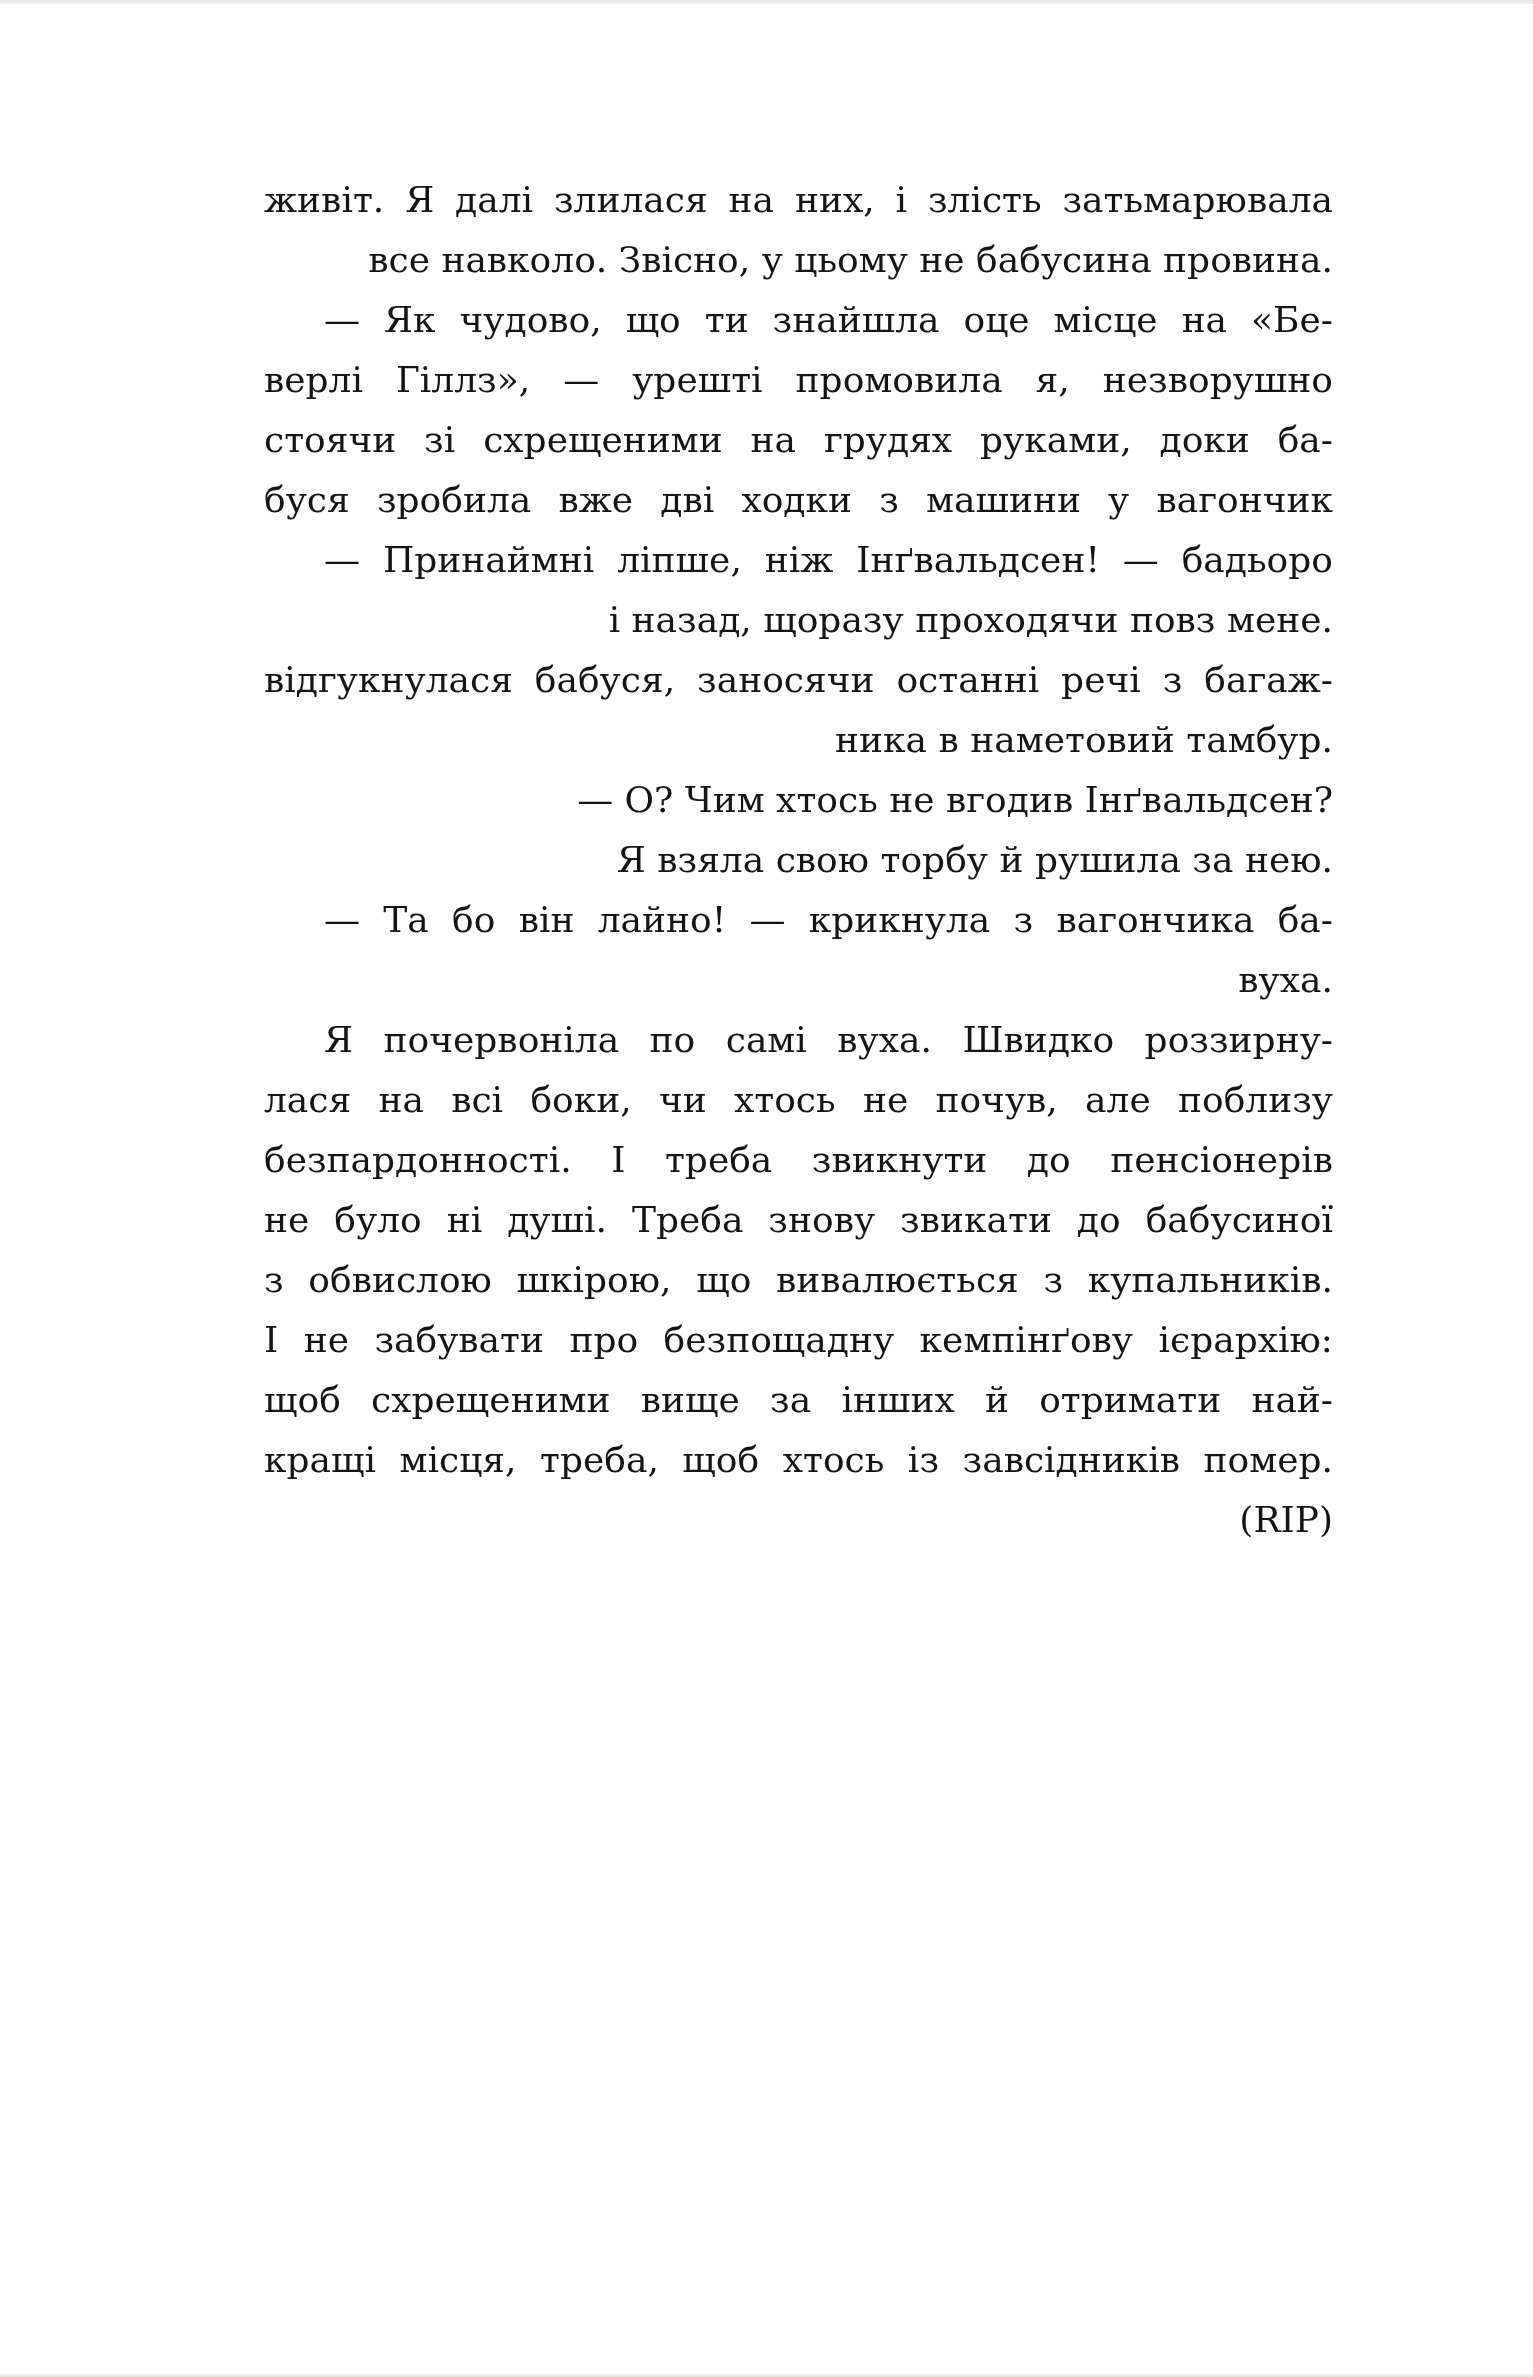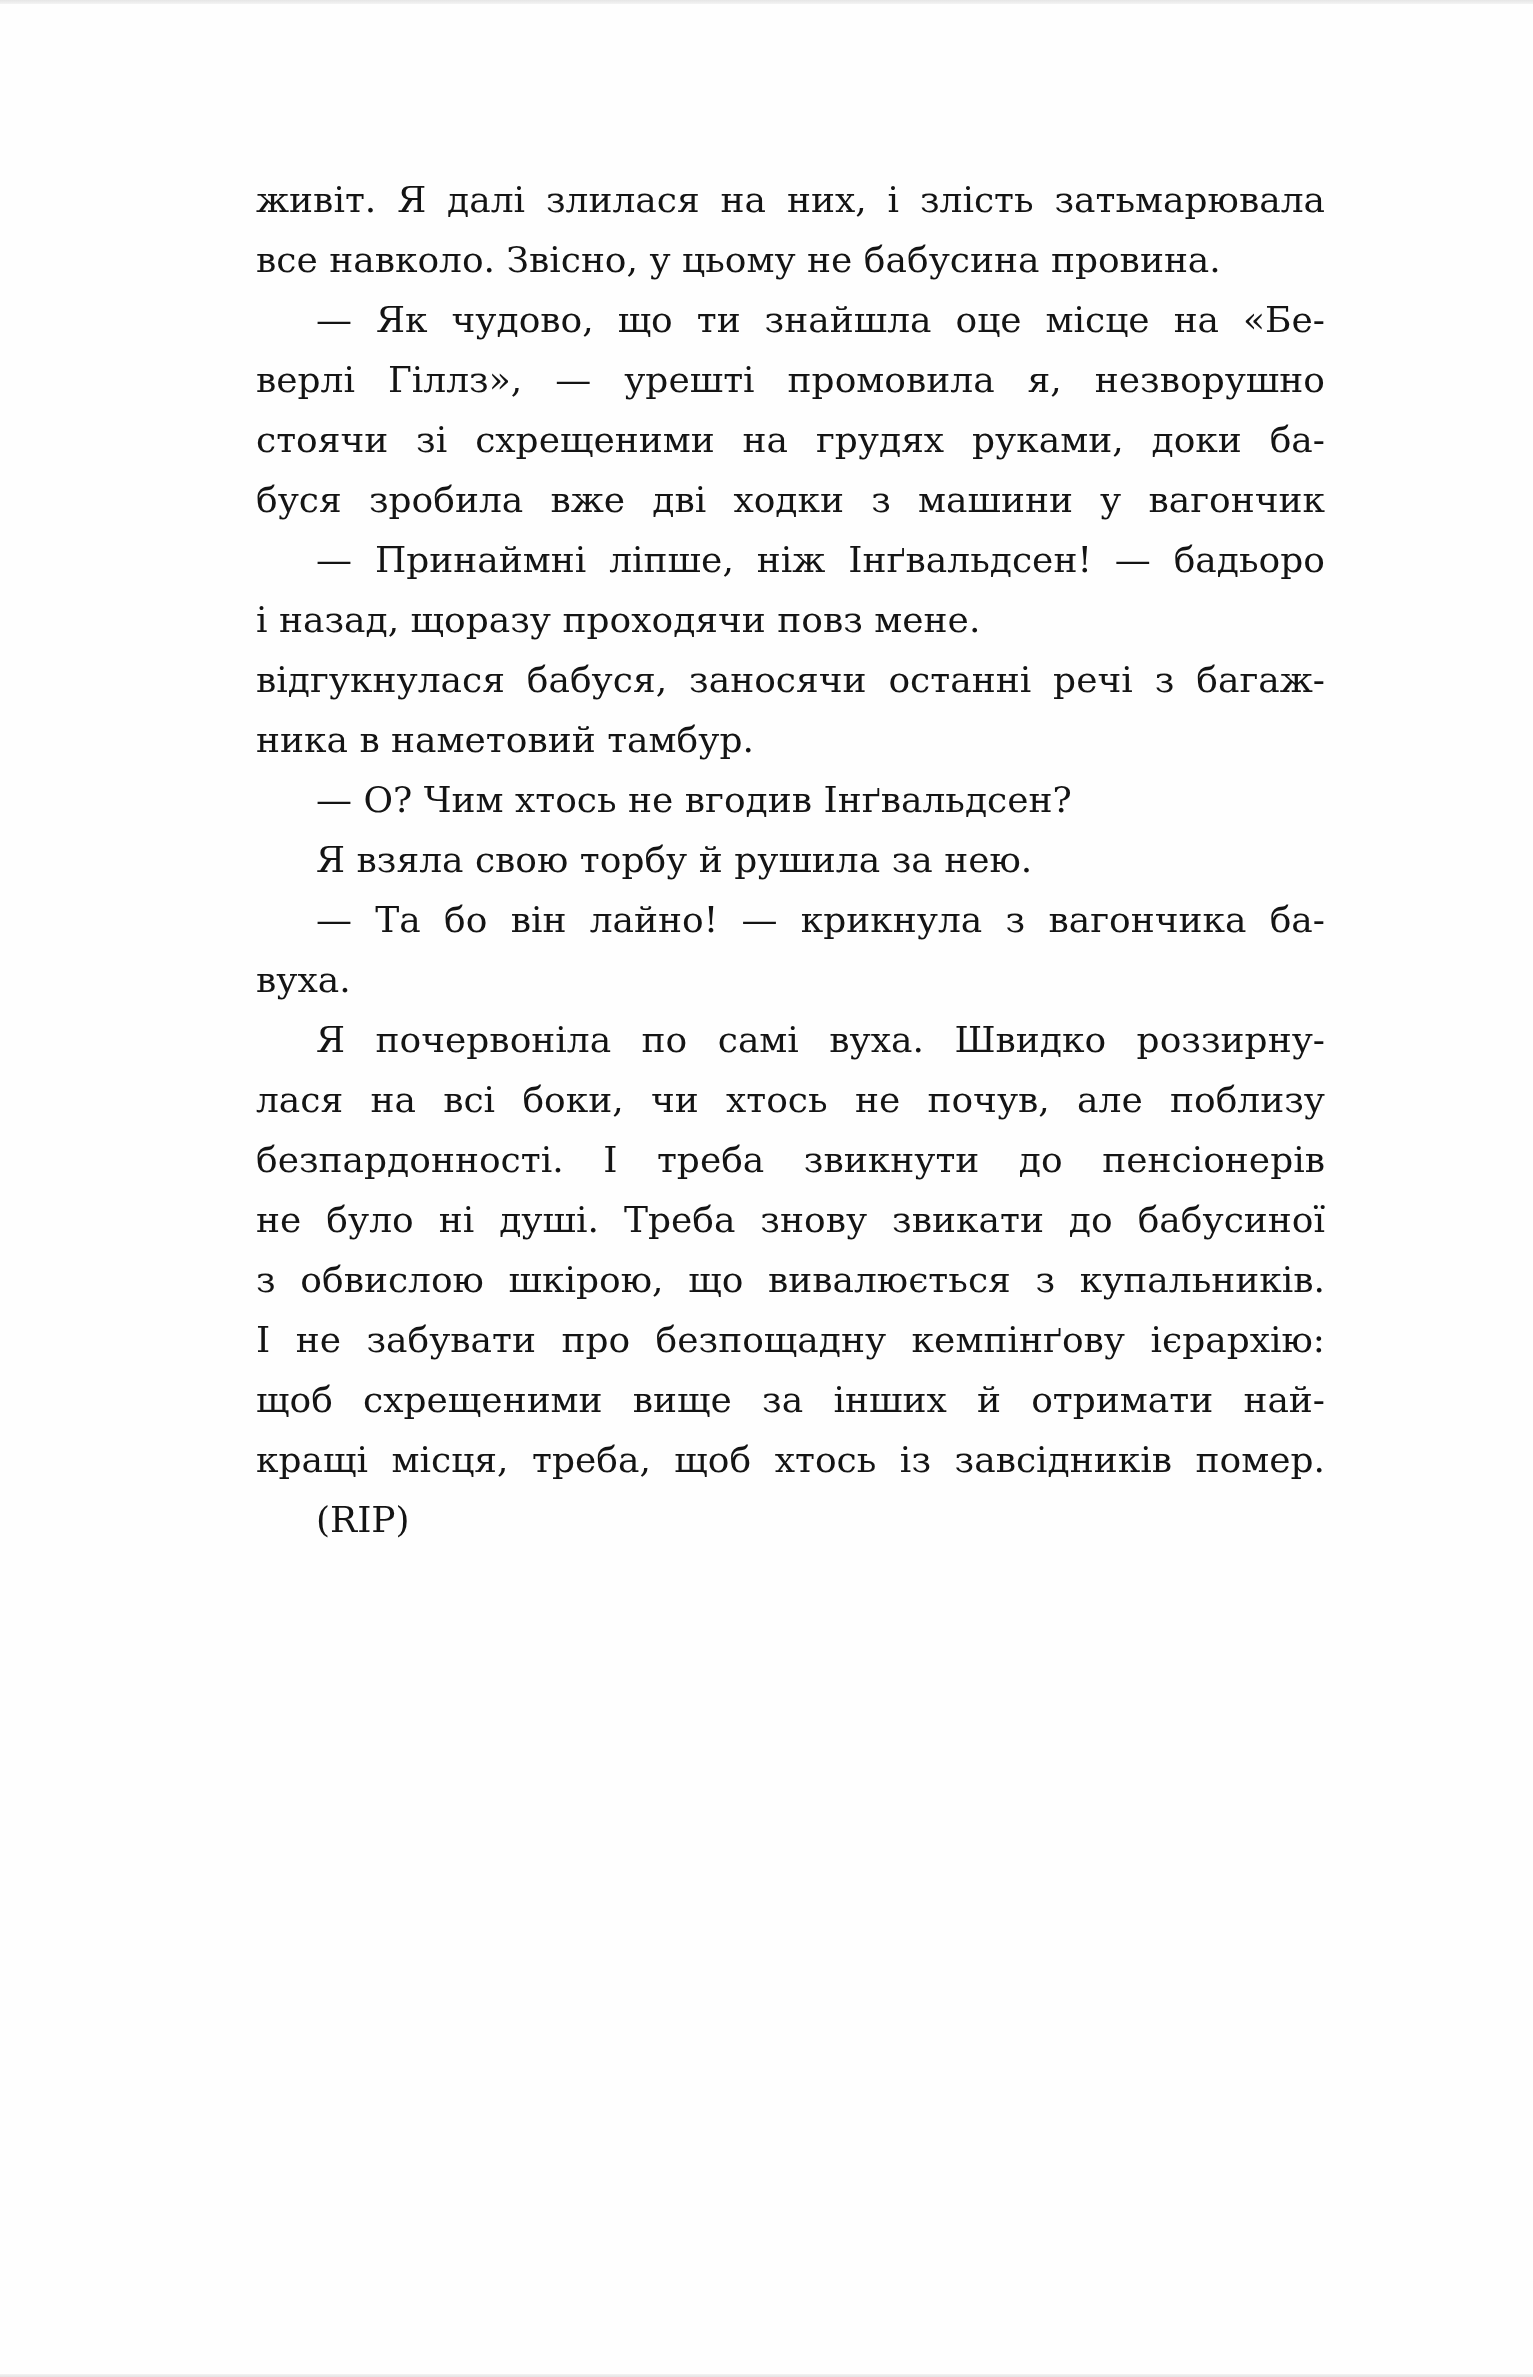--- a/index.html
+++ b/index.html
@@ -15,31 +15,32 @@
   .top-bar {
     position: absolute; left: 0; top: 0; width: 1534px; height: 4px;
     background: linear-gradient(#e6e6e6, #f4f4f4);
   }
   .bottom-bar {
     position: absolute; left: 0; bottom: 0; width: 1534px; height: 3.2px;
     background: linear-gradient(#f2f2f2, #e4e4e4);
   }
   .page-text {
     position: absolute;
-    left: 256px;
+    left: 264px;
     top: 170px;
     width: 1069px;
   }
   .line {
     display: block;
     height: 60px;
     line-height: 60px;
     font-size: 36px;
     white-space: nowrap;
     overflow: visible;
+    text-align: right;
   }
   .line.justify {
     text-align: justify;
     text-align-last: justify;
     white-space: normal;
   }
   .line.indent { padding-left: 60px; }
 </style>
 </head>
 <body>

